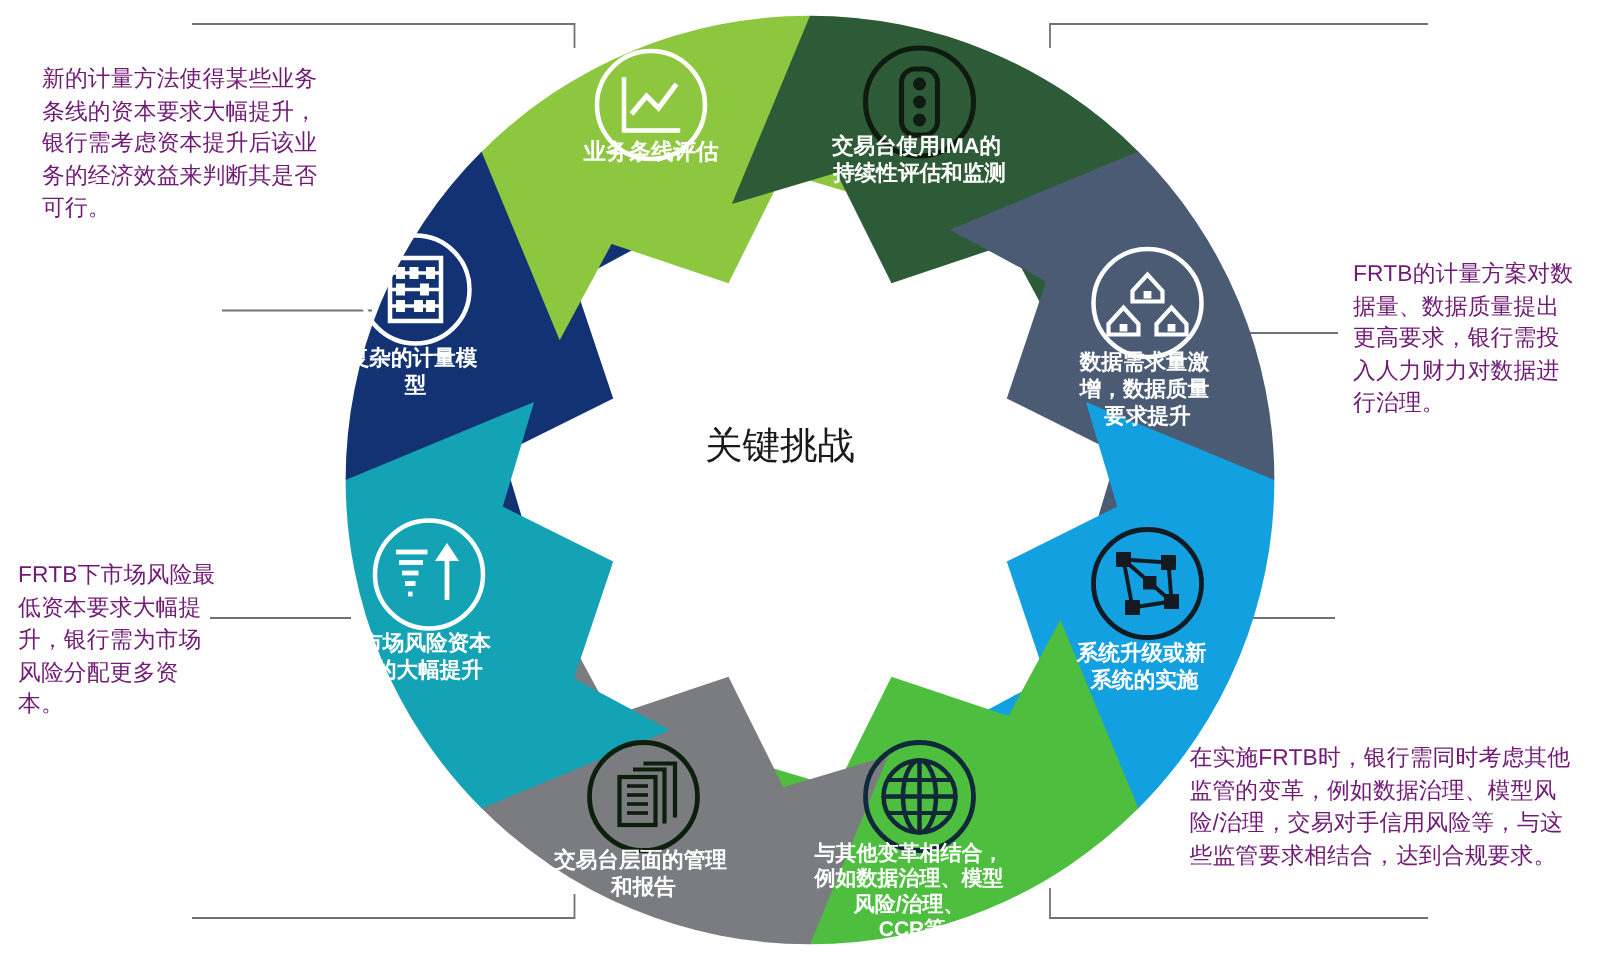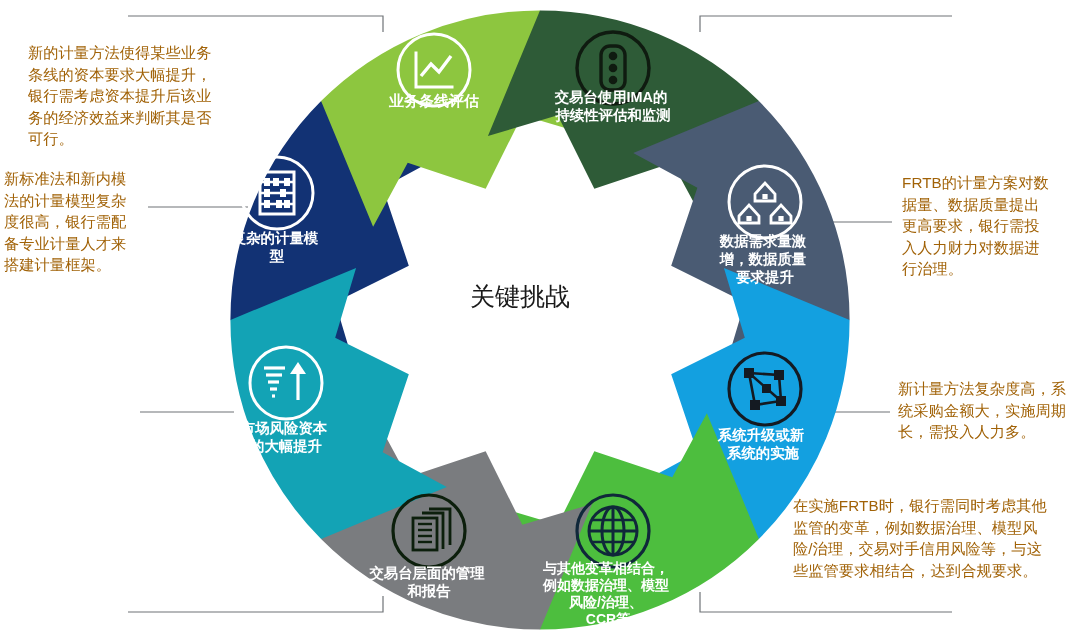--- a/index.html
+++ b/index.html
@@ -21,21 +21,21 @@
     height: 640px;
   }
   svg#diagram {
     position: absolute;
     left: 0; top: 0;
     width: 1080px;
     height: 640px;
   }
   .callout {
     position: absolute;
-    color: #a16207;
+    color: #701a75;
     font-size: 15.2px;
     line-height: 1.42;
     letter-spacing: 0.1px;
     white-space: pre-line;
     font-family: "Liberation Sans", "DejaVu Sans", sans-serif;
   }
   .seg-label {
     font-weight: bold;
     fill: #ffffff;
     font-family: "Liberation Sans", "DejaVu Sans", sans-serif;
@@ -261,37 +261,34 @@
     <text class="center-title" x="520" y="305" text-anchor="middle">关键挑战</text>
 
   </svg>
 
   <div class="callout" style="left:28px; top:42px; width:240px;">新的计量方法使得某些业务
 条线的资本要求大幅提升，
 银行需考虑资本提升后该业
 务的经济效益来判断其是否
 可行。</div>
 
-  <div class="callout" style="left:4px; top:168px; width:170px;">新标准法和新内模
-法的计量模型复杂
-度很高，银行需配
-备专业计量人才来
-搭建计量框架。</div>
-
+
+  <div class="callout" style="left:12px; top:373px; width:170px;">FRTB下市场风险最
+低资本要求大幅提
+升，银行需为市场
+风险分配更多资
+本。</div>
 
 
 
   <div class="callout" style="left:902px; top:172px; width:180px;">FRTB的计量方案对数
 据量、数据质量提出
 更高要求，银行需投
 入人力财力对数据进
 行治理。</div>
 
-  <div class="callout" style="left:898px; top:378px; width:180px;">新计量方法复杂度高，系
-统采购金额大，实施周期
-长，需投入人力多。</div>
 
   <div class="callout" style="left:793px; top:495px; width:290px;">在实施FRTB时，银行需同时考虑其他
 监管的变革，例如数据治理、模型风
 险/治理，交易对手信用风险等，与这
 些监管要求相结合，达到合规要求。</div>
 
 </div>
 
 </body></html>

